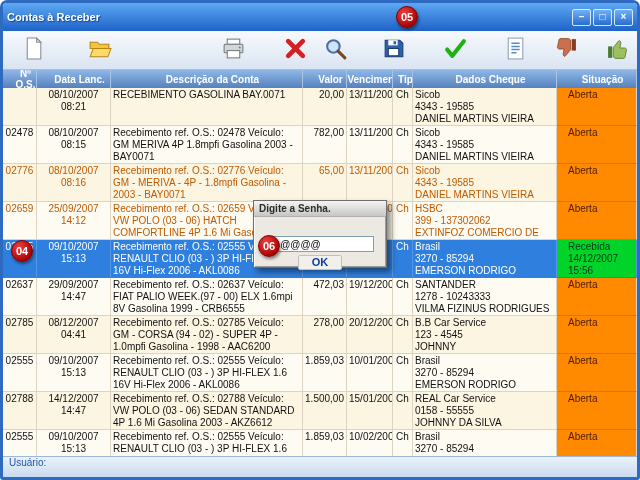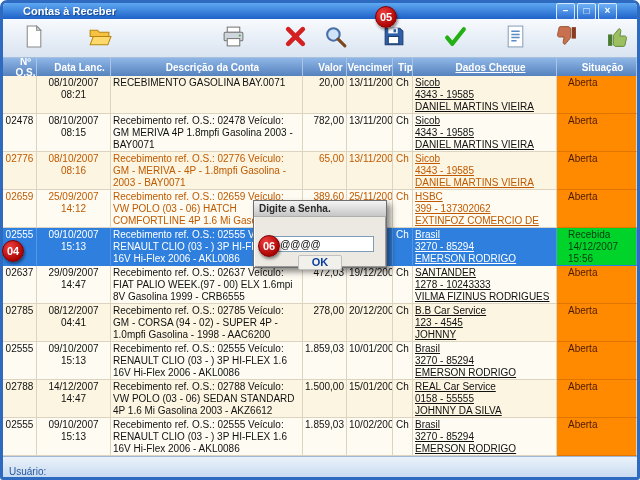--- a/index.html
+++ b/index.html
@@ -7,21 +7,21 @@
     position:relative; width:640px; height:480px; overflow:hidden;
     font-family:"Liberation Sans","DejaVu Sans",sans-serif; background:#fff;
   }
   .window {
     position:absolute; inset:0; box-sizing:border-box;
     border:3px solid #2E6BC0; border-radius:7px 7px 3px 3px;
     display:flex; flex-direction:column; overflow:hidden; background:#fff;
   }
   
   .titlebar {
-    flex:none; height:16px; display:flex; align-items:center; padding:0 20px;
+    flex:none; height:28px; display:flex; align-items:center; padding:0 4px;
     background:linear-gradient(to bottom,#5EA8F2,#1E62C8);
     color:#fff; font-size:11px; font-weight:bold; text-shadow:1px 1px 1px #14468C;
     border-radius:3px 3px 0 0;
   }
   .titlebar .title { flex:1; }
   .win-buttons { display:flex; gap:2px; }
   .win-btn {
     width:17px; height:15px; display:flex; align-items:center; justify-content:center;
     background:linear-gradient(to bottom,#6FB2F6,#2A6CD0);
     border:1px solid #D6E8FC; border-radius:2px; color:#fff;
@@ -59,31 +59,31 @@
     box-sizing:border-box; overflow:hidden;
     border-right:1px solid #DCD4C0; border-bottom:1px solid #DCD4C0;
     padding:1px 2px; white-space:pre-line;
   }
   .w-os  { width:34px; text-align:center; }
   .w-dt  { width:74px; text-align:center; }
   .w-de  { width:192px; text-align:left; }
   .w-vl  { width:44px; }
   .w-vn  { width:46px; text-align:center; }
   .w-tp  { width:20px; text-align:center; }
-  .w-ch  { width:144px; text-align:left;text-decoration:underline; }
+  .w-ch  { width:144px; text-align:left; }
   .w-st  { width:80px; text-align:left; }
   .cell.w-vl { text-align:right; }
   .cell.w-st { background:#FF8A00; color:#4A1A00; border-bottom-color:#E07400;padding-left:11px; }
   .row.overdue { color:#C05A00; }
   .row.selected { background:#2F7FDE; color:#fff; }
   .row.selected .cell { border-bottom-color:#2F7FDE; border-right-color:#5596E6; }
   .row.selected .cell.w-st { background:#00D42A; color:#063A10; }
   
   .statusbar {
-    flex:none; height:20px; display:flex; align-items:flex-end; padding:0 6px;
+    flex:none; height:20px; display:flex; align-items:flex-start; padding:0 6px;
     background:linear-gradient(to bottom,#EAF2FB,#C9DBF0);
     border-top:1px solid #9FB8D8; font-size:10px; color:#23569E;
   }
   
   .dialog {
     position:absolute; left:253px; top:200px; width:134px; height:68px; z-index:40;
     background:#ECE9E2; border:1px solid #6E6E6E; box-sizing:border-box;
     box-shadow:inset 1px 1px 0 #FDFDFD, inset -1px -1px 0 #9A9A9A, 4px 4px 6px rgba(0,0,0,0.45);
   }
   .dialog-title {
@@ -102,23 +102,23 @@
     border:1px solid #C0C0C0; border-radius:2px; background:#F2F0EA; line-height:13px;
   }
   
   .badge {
     position:absolute; width:22px; height:22px; border-radius:50%; z-index:50;
     background:radial-gradient(circle at 35% 30%,#F04040,#A80000 75%);
     color:#fff; font-weight:bold; font-size:11px;
     display:flex; align-items:center; justify-content:center;
     box-shadow:1px 2px 3px rgba(0,0,0,0.45); border:1px solid #7E0000; box-sizing:border-box;
   }
-  #badge-05 { left:375px; top:6px; }
+  #badge-05 { left:396px; top:6px; }
   #badge-06 { left:258px; top:235px; }
-  #badge-04 { left:2px;   top:240px; }
+  #badge-04 { left:11px;   top:240px; }
 </style>
 </head>
 <body>
 
 <div class="window">
 
   <div class="titlebar">
     <span class="title">Contas à Receber</span>
     <div class="win-buttons">
       <div class="win-btn">–</div>

